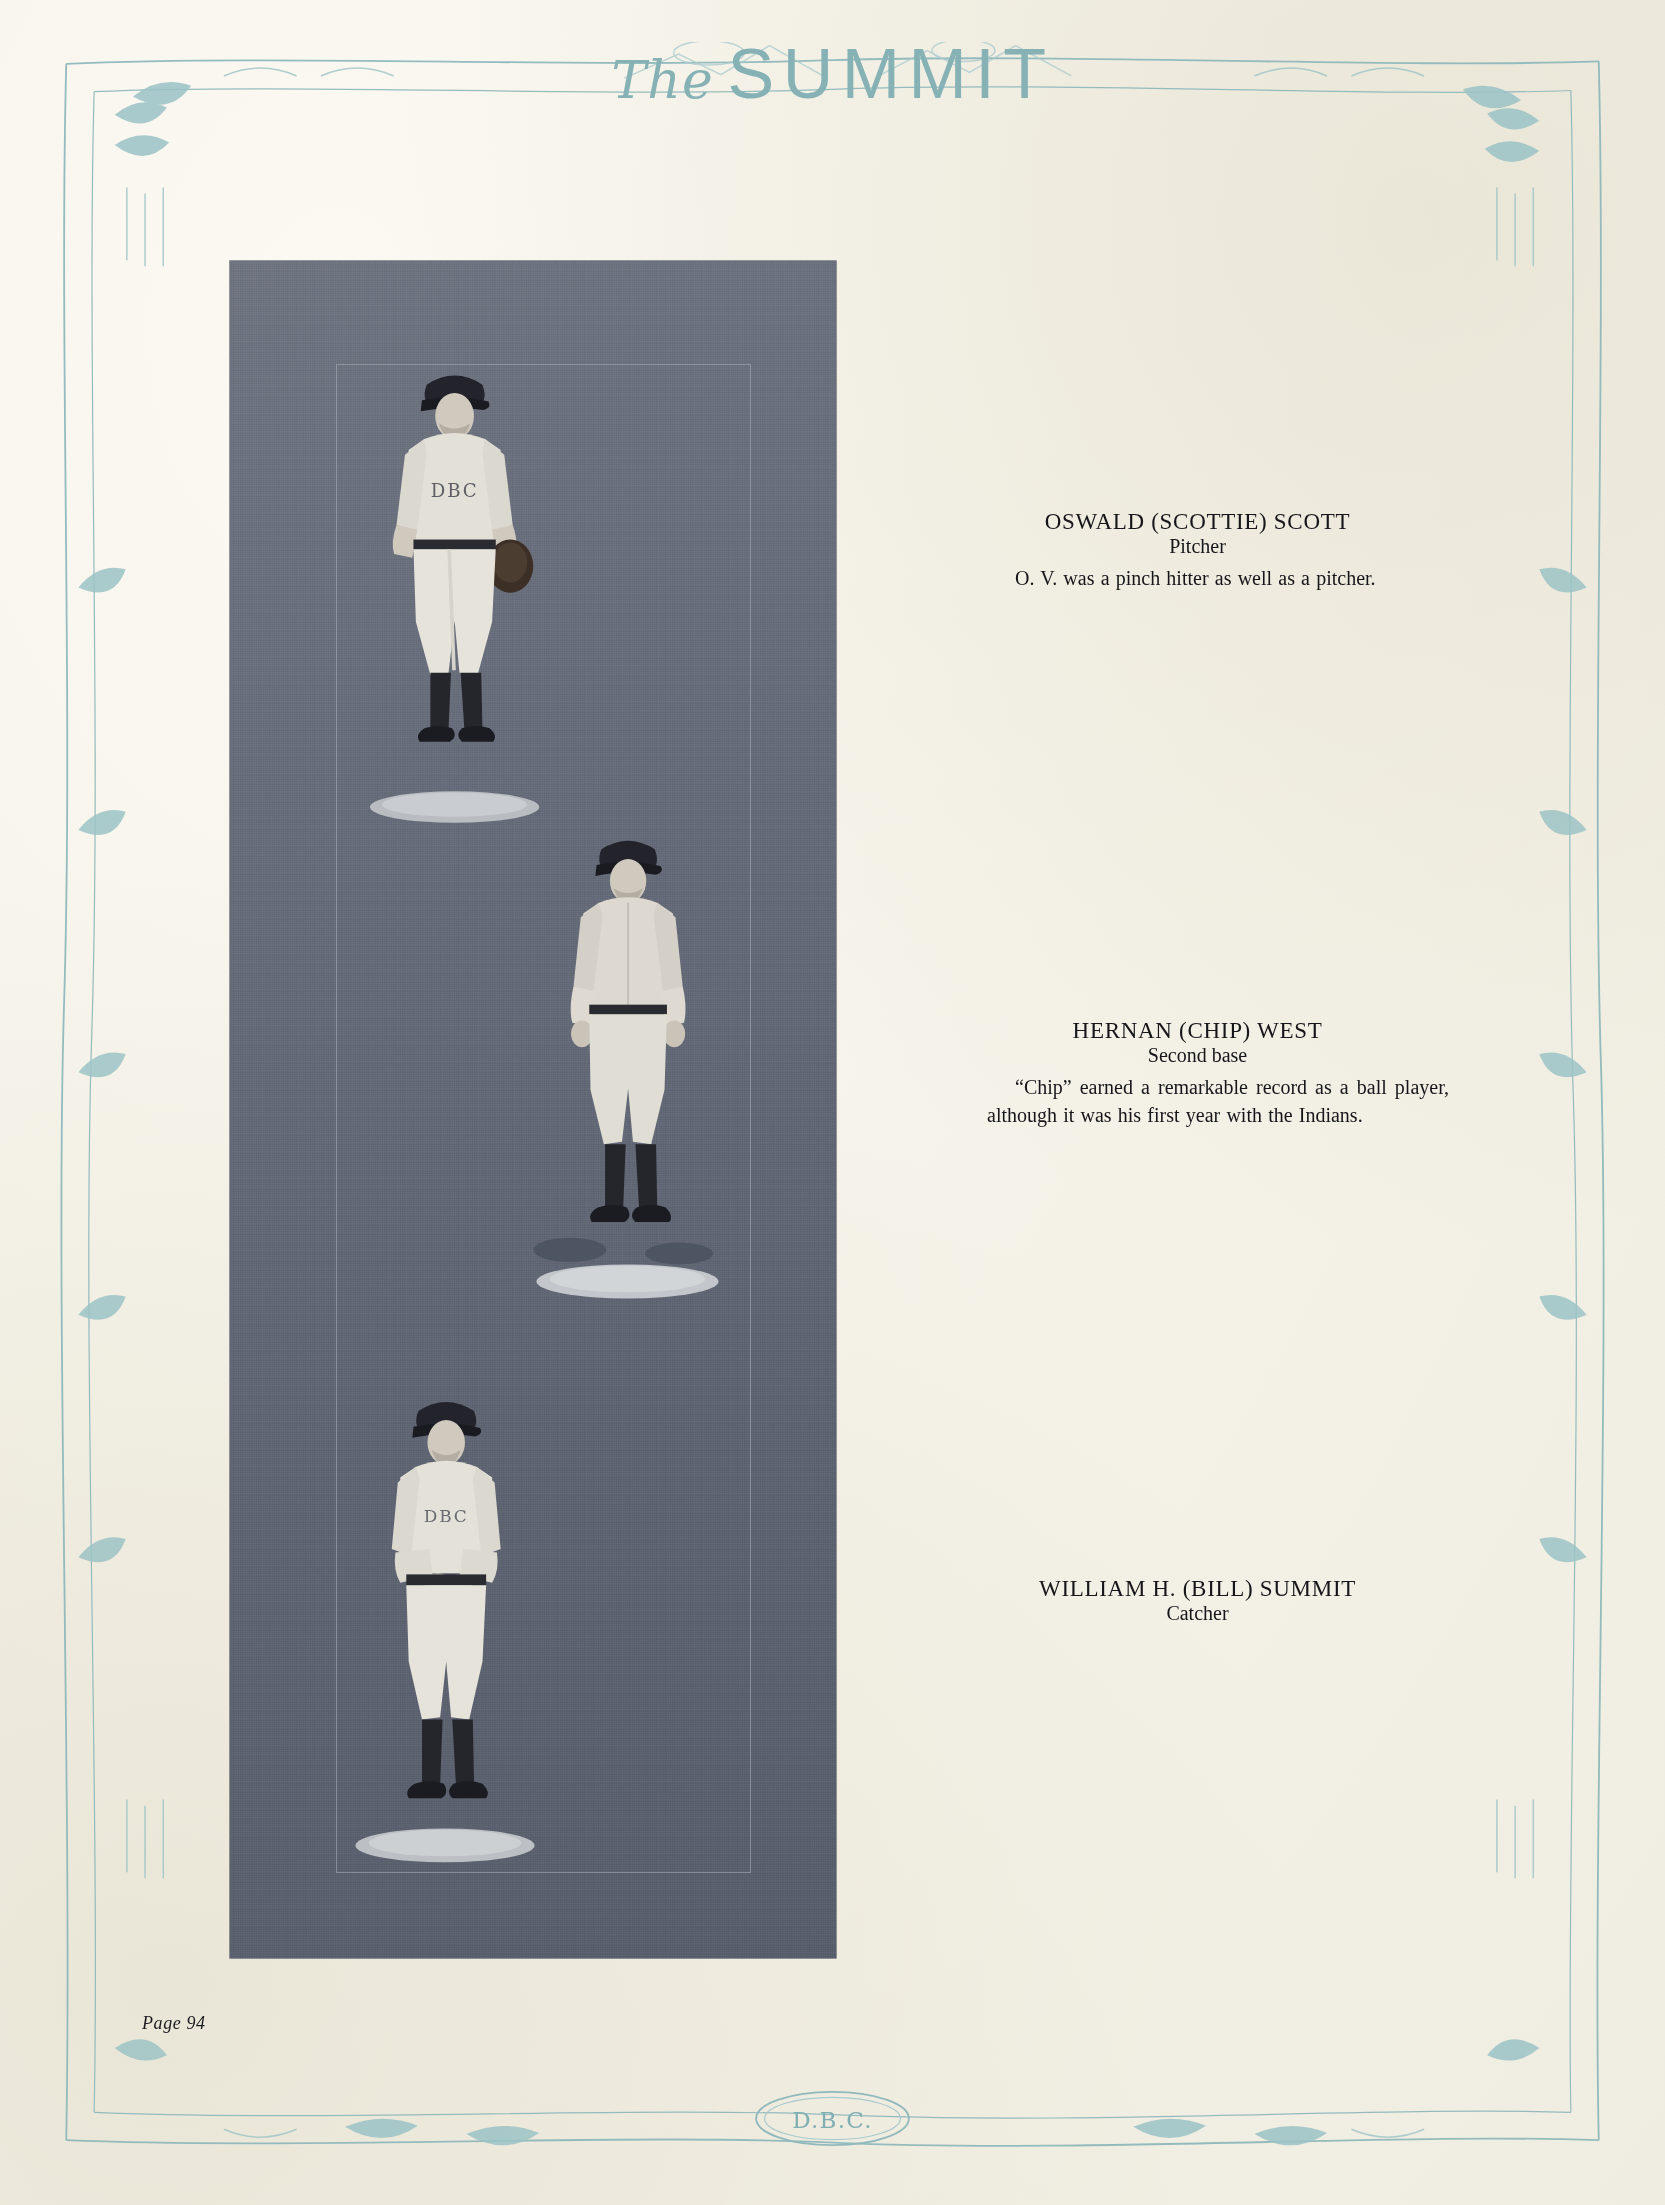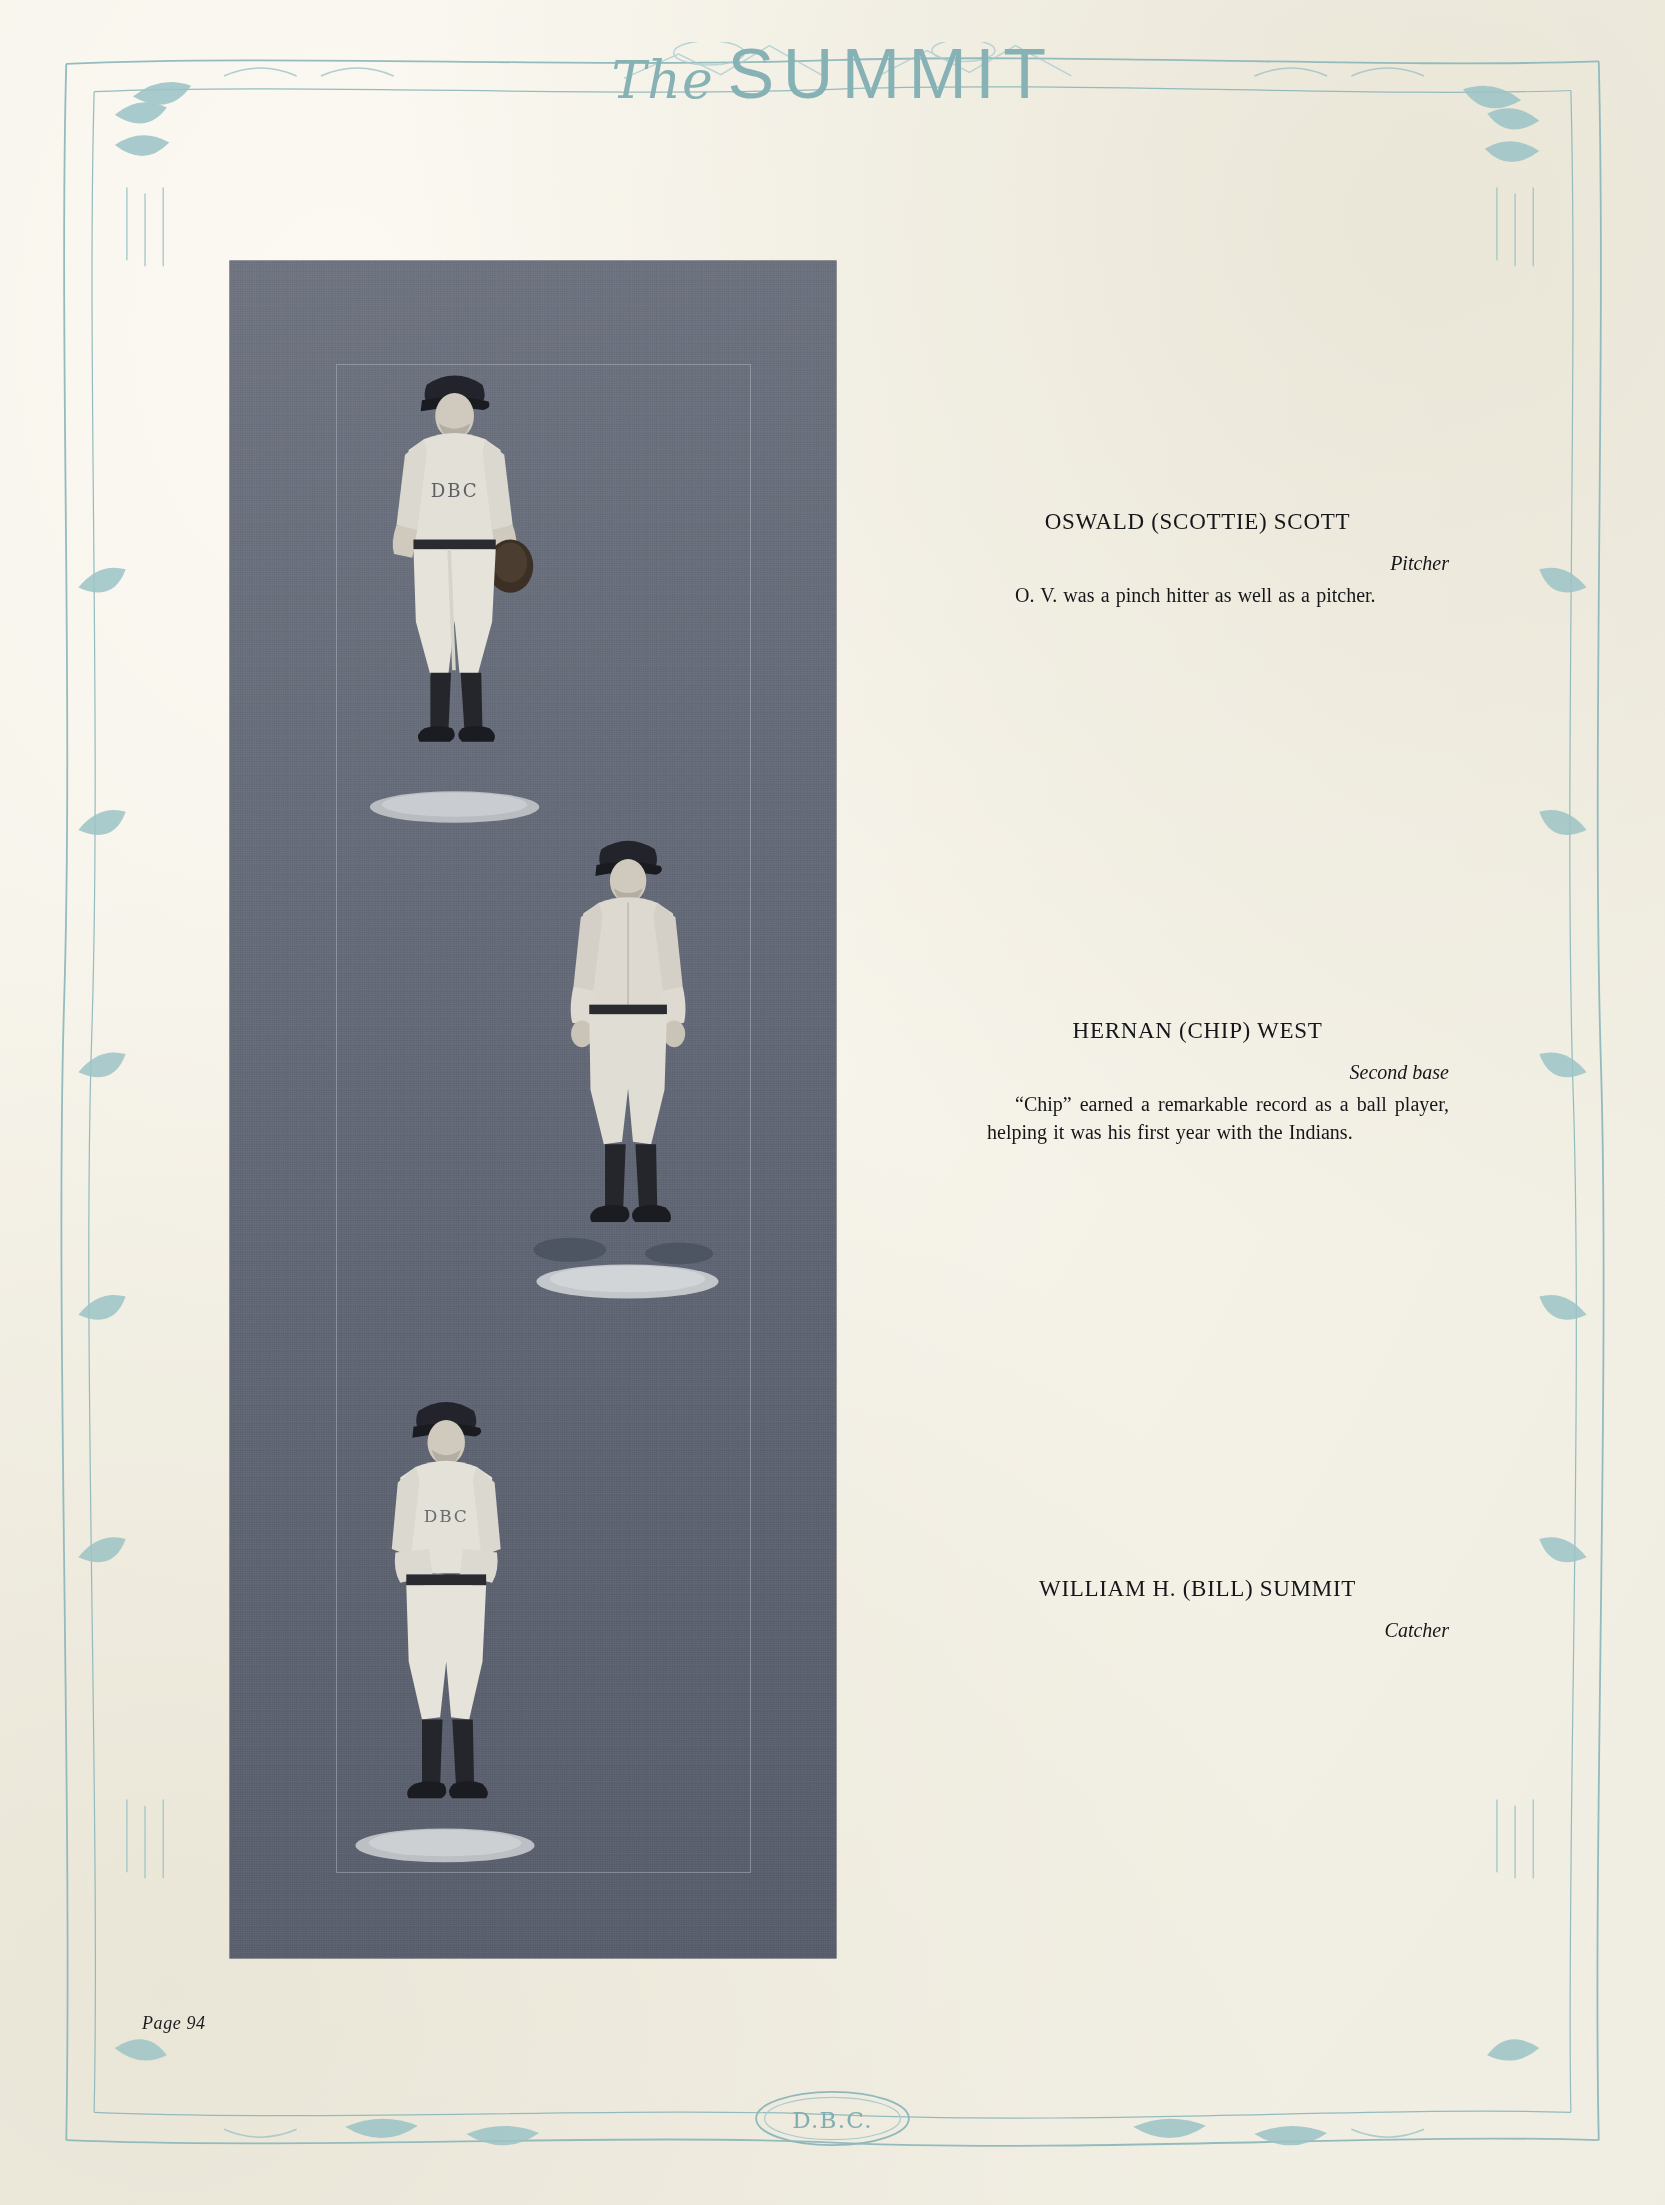--- a/index.html
+++ b/index.html
@@ -119,24 +119,23 @@
 
   .cap-name {
     text-align: center;
     font-size: 23px;
     letter-spacing: 0.7px;
     font-family: Liberation Serif, serif;
     color: #16161a;
     white-space: nowrap;
   }
   .cap-role {
-    text-align: right;
-    font-style: italic;
+    text-align: center;
     font-size: 20px;
-    margin-top: 17px;
+    margin-top: 0;
     color: #16161a;
   }
   .cap-body {
     margin-top: 6px;
     font-size: 20px;
     line-height: 1.42;
     text-align: justify;
     text-indent: 28px;
     color: #16161a;
     word-spacing: 1.2px;
@@ -343,21 +342,21 @@
 
   <div class="caption cap-1">
     <div class="cap-name">OSWALD (SCOTTIE) SCOTT</div>
     <div class="cap-role">Pitcher</div>
     <div class="cap-body">O. V. was a pinch hitter as well as a pitcher.</div>
   </div>
 
   <div class="caption cap-2">
     <div class="cap-name">HERNAN (CHIP) WEST</div>
     <div class="cap-role">Second base</div>
-    <div class="cap-body">“Chip” earned a remarkable record as a ball player, helping it was his first year with the Indians.</div>
+    <div class="cap-body">“Chip” earned a remarkable record as a ball player, although it was his first year with the Indians.</div>
   </div>
 
   <div class="caption cap-3">
     <div class="cap-name">WILLIAM H. (BILL) SUMMIT</div>
     <div class="cap-role">Catcher</div>
   </div>
 
   <div class="page-number">Page 94</div>
 
   <div class="emblem">

